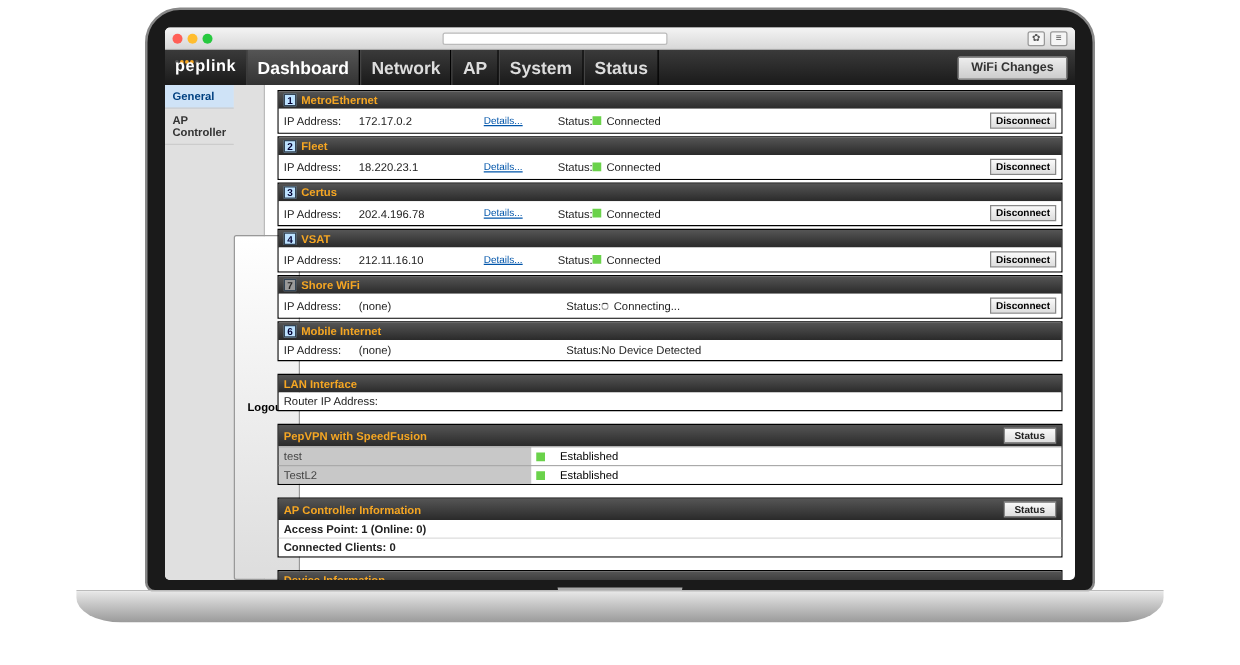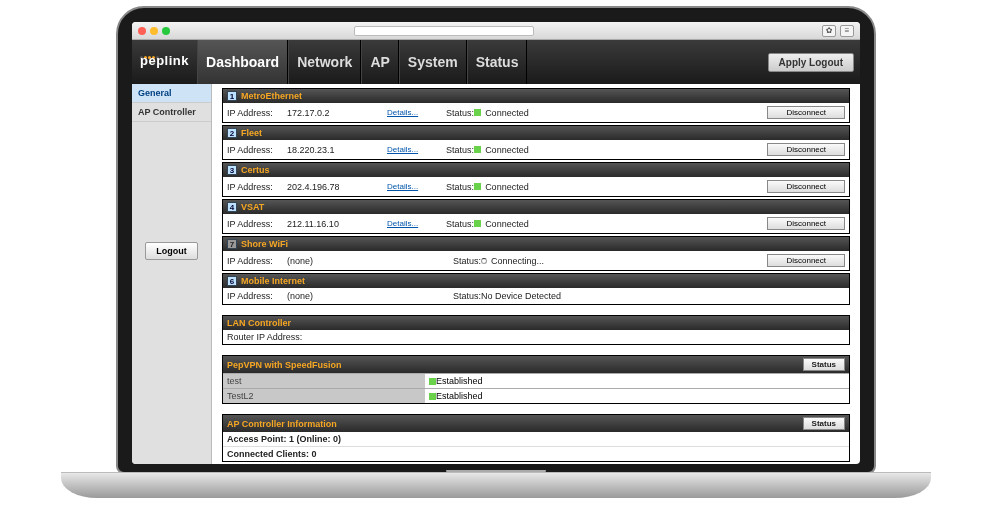--- a/index.html
+++ b/index.html
@@ -39,40 +39,40 @@
     padding: 0 6px; gap: 4px;
   }
   .dot { width: 8px; height: 8px; border-radius: 50%; }
   .dot.red { background: #ff5f56; } .dot.yel { background: #ffbd2e; } .dot.grn { background: #27c93f; }
   .url-bar { flex: 0 0 180px; margin-left: 180px; height: 10px; background: #fff; border: 1px solid #bbb; border-radius: 2px; }
   .browser-right { margin-left: auto; display: flex; gap: 4px; }
   .chrome-btn { width: 14px; height: 12px; border: 1px solid #999; border-radius: 2px; background:#f5f5f5; display:flex; align-items:center; justify-content:center; font-size:8px; color:#555; }
 
   
   .app-header {
-    height: 44px; background: linear-gradient(#3a3a3a,#1a1a1a);
+    height: 28px; background: linear-gradient(#3a3a3a,#1a1a1a);
     display: flex; align-items: stretch; color: #ddd;
   }
   .logo { display: flex; align-items: center; padding: 0 8px; }
   .logo-dots { display:flex; gap:1px; margin-bottom:-6px; }
   .logo-dots span { width:3px; height:3px; background:#f5a623; border-radius:50%; }
   .logo-dots span:nth-child(1),.logo-dots span:nth-child(5){ background:#555; }
   .logo-text { font-weight: bold; font-size: 13px; color:#fff; letter-spacing:0.5px; }
   .nav { display: flex; align-items: stretch; }
   .nav-item {
     padding: 0 8px; display:flex; align-items:center; font-size: 14px; font-weight:bold;
     border-right: 1px solid #000; border-left:1px solid #444; cursor:pointer;
   }
   .nav-item.active { background: linear-gradient(#555,#333); color:#fff; }
   .apply { margin-left:auto; margin-right:6px; align-self:center; font-size:10px; font-weight:bold;
     background: linear-gradient(#eee,#ccc); color:#333; padding:3px 10px; border:1px solid #888; border-radius:2px; cursor:pointer; }
 
   
   .app-body { display:flex; height: calc(100% - 46px); }
-  .sidebar { width: 80px; background: #e0e0e0; border-right:1px solid #bbb; display:flex; flex-direction:column; }
+  .sidebar { width: 80px; background: #e0e0e0; border-right:1px solid #bbb; display:flex; flex-direction:row; }
   .side-item { padding:4px 6px; font-size:9px; font-weight:bold; border-bottom:1px solid #ccc; color:#333; cursor:pointer; }
   .side-item.active { background:#cfe3f7; color:#004080; }
   .logout-wrap { margin-top:120px; display:flex; justify-content:center; }
   .logout { font-size:9px; font-weight:bold; padding:3px 10px; background:linear-gradient(#fff,#ddd); border:1px solid #999; border-radius:2px; cursor:pointer; }
 
   .main { flex:1; overflow-y:auto; padding: 4px 10px 8px 10px; }
   .main::-webkit-scrollbar { width:0; }
 
   
   .wan-block { border:1px solid #000; margin-bottom:2px; }
@@ -80,34 +80,34 @@
   .wan-num { display:inline-block; width:10px; height:10px; background:#bde2ff; color:#003; font-size:8px; text-align:center; line-height:10px; border:1px solid #345; }
   .wan-head.dim .wan-num { background:#999; color:#222; }
   .wan-row { background:#fff; font-size:9px; padding:3px 4px; display:flex; align-items:center; color:#222; }
   .wan-row .lbl { width:60px; }
   .wan-row .ip { width:100px; }
   .wan-row .details { color:#0055aa; text-decoration:underline; font-size:8px; cursor:pointer; margin-right:10px; }
   .wan-row .status-lbl { width:46px;text-align:right; }
   .status-dot { width:7px; height:7px; display:inline-block; margin-right:4px; vertical-align:middle; }
   .status-dot.green { background:#6ad24a; } 
   .status-dot.spin { border:1px solid #999; border-top-color:#333; border-radius:50%; width:6px; height:6px; }
-  .disc-btn { margin-left:auto; font-size:8px; font-weight:normal; background:linear-gradient(#fafafa,#ddd); border:1px solid #888; padding:1px 18px; cursor:pointer; }
+  .disc-btn { margin-left:auto; font-size:8px; font-weight:bold; background:linear-gradient(#fafafa,#ddd); border:1px solid #888; padding:1px 4px; cursor:pointer; }
 
   .section { margin-top:10px; border:1px solid #000; }
   .section-head { background:linear-gradient(#555,#2a2a2a); color:#f5a623; font-weight:bold; font-size:9px; padding:2px 4px; display:flex; align-items:center; }
   .section-head .head-btn { margin-left:auto; font-size:8px; font-weight:bold; background:linear-gradient(#fafafa,#ddd); color:#222; border:1px solid #888; padding:1px 8px; cursor:pointer; }
   .section-body { background:#fff; font-size:9px; color:#222; }
   .section-body .row { padding:2px 4px; border-top:1px solid #ddd; display:flex; }
   .section-body .row:first-child { border-top:none; }
   .row .k { width:110px; color:#222; }
   .row .v { flex:1;font-weight:bold; }
 
   .vpn-row { display:flex; align-items:center; background:#c8c8c8; font-size:9px; border-top:1px solid #aaa; }
   .vpn-row .name { width:202px; padding:2px 4px; color:#444; }
-  .vpn-row .state { flex:1; background:#fff; padding:2px 4px; display:flex; align-items:center; gap:0; }
+  .vpn-row .state { flex:1; background:#fff; padding:2px 4px; display:flex; align-items:center; gap:12px; }
   .sq { width:7px; height:7px; background:#6ad24a; display:inline-block; }
 </style>
 </head>
 <body>
 
 <div class="laptop">
   <div class="screen-bezel">
     <div class="screen">
 
       <div class="browser-bar">
@@ -134,21 +134,21 @@
             <div class="logo-text">peplink</div>
           </div>
         </div>
         <div class="nav" id="nav">
             <div class="nav-item active">Dashboard</div>
             <div class="nav-item">Network</div>
             <div class="nav-item">AP</div>
             <div class="nav-item">System</div>
             <div class="nav-item">Status</div>
           </div>
-        <button class="apply">Apply Logout</button>
+        <button class="apply">WiFi Changes</button>
       </div>
 
       <div class="app-body">
         <div class="sidebar">
           <div id="sidebar-items">
               <div class="side-item active">General</div>
               <div class="side-item">AP Controller</div>
             </div>
           <div class="logout-wrap">
             <button class="logout">Logout</button>
@@ -242,21 +242,21 @@
                   <span class="ip">(none)</span>
                   <span style="width:48px"></span>
                   <span class="status-lbl">Status:</span>
                   <span>No Device Detected</span>
                 </div>
               </div>
             </div>
 
           <div class="section">
             <div class="section-head">
-                <span>LAN Controller</span>
+                <span>LAN Interface</span>
               </div>
             <div class="section-body">
               <div class="row">
                 <span class="k">Router IP Address:</span>
                 <span class="v"></span>
               </div>
             </div>
           </div>
 
           <div class="section">

